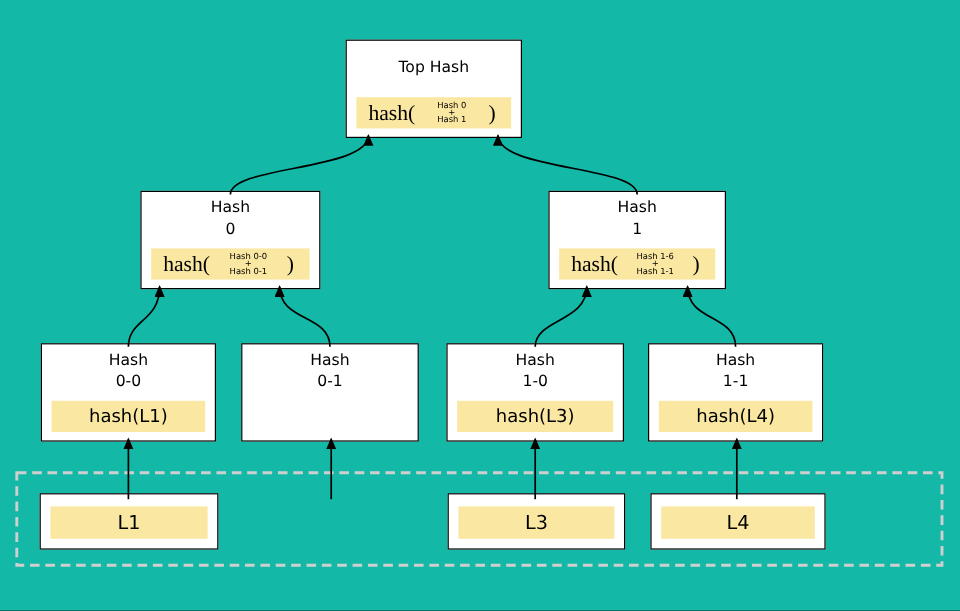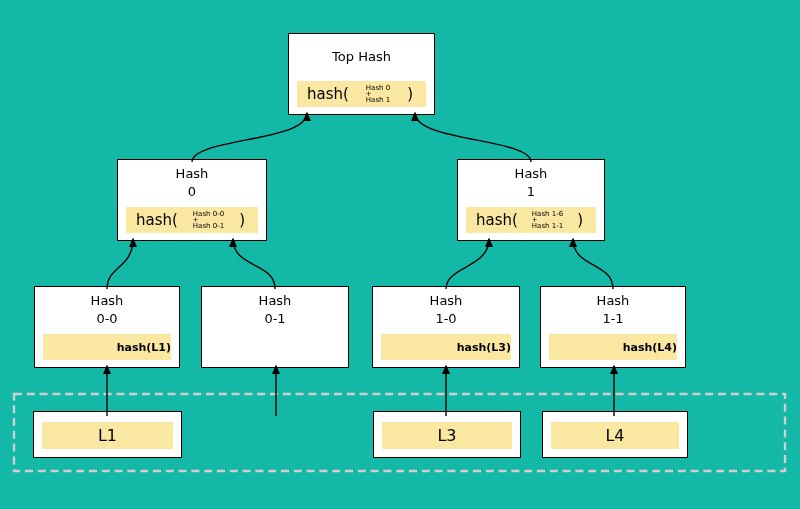--- a/index.html
+++ b/index.html
@@ -17,24 +17,24 @@
   }
   .hash-band{
     position:absolute;left:8px;right:8px;top:47px;height:26px;background:#FAE7A2;
     box-sizing:border-box;
   }
   .hash-band.compound{
     display:flex;align-items:center;justify-content:space-between;
     padding:0 13px 0 10px;
   }
   .hash-band.simple{
-    display:flex;align-items:center;justify-content:flex-end;font-size:11px;font-weight:bold;
+    display:flex;align-items:center;justify-content:center;font-size:15px;
   }
-  .func-open,.func-close{font-size:15px;}
-  .stack{font-size:7px;line-height:7px;}
+  .func-open,.func-close{font-size:18px;font-family:Liberation Serif, serif;}
+  .stack{font-size:7px;line-height:7px;text-align:center;}
   .stack .plus{line-height:5px;}
   .block-band{
     position:absolute;left:8px;right:8px;top:10px;height:27px;background:#FAE7A2;
     display:flex;align-items:center;justify-content:center;font-size:16px;
   }
   #overlay{position:absolute;left:0;top:0;z-index:5;pointer-events:none;}
   .arrow{stroke:#000;stroke-width:1.4;fill:none;marker-end:url(#ah);}
   .dashed-rect{fill:none;stroke:#cfcfcf;stroke-width:2.4;stroke-dasharray:8 4.8;}
 </style>
 </head>

